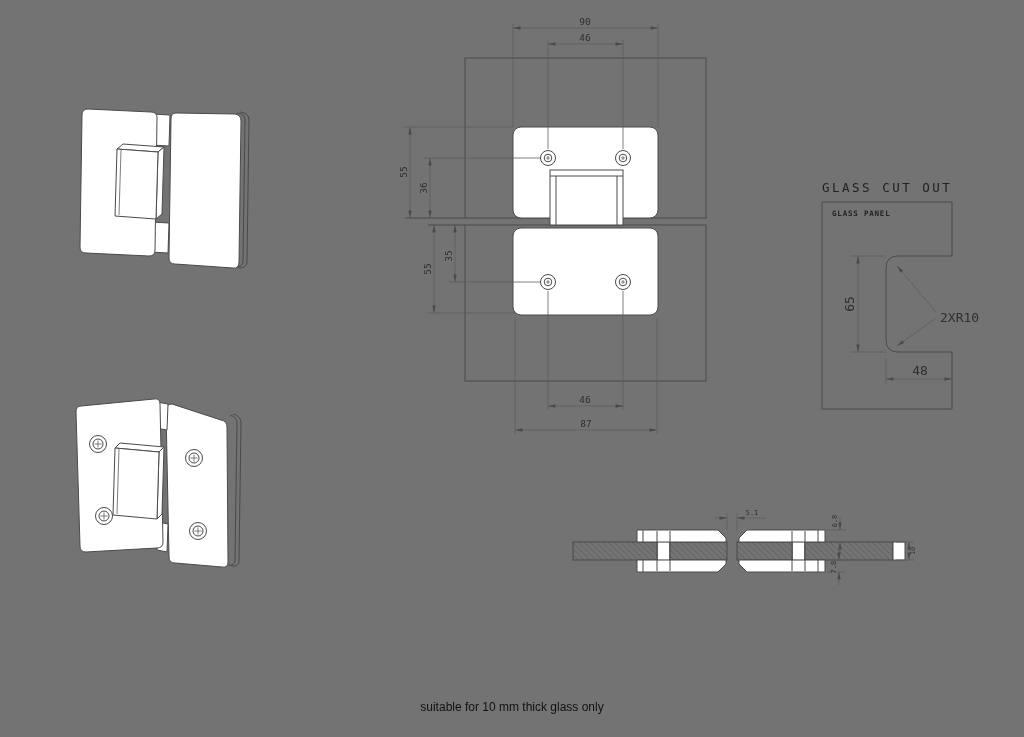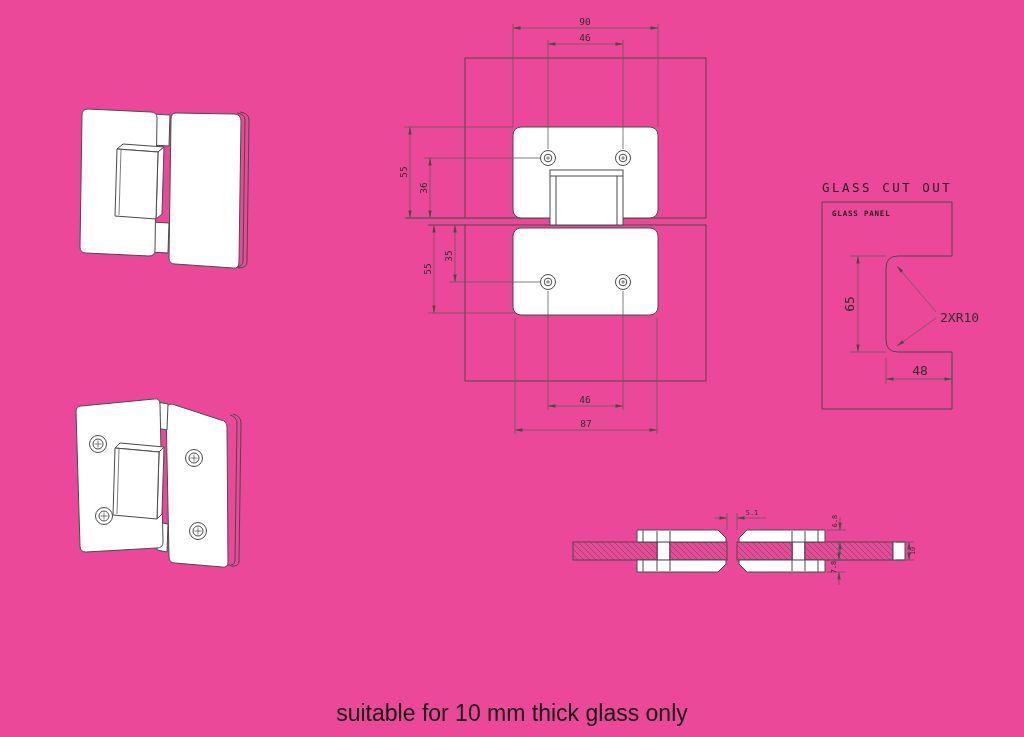--- a/index.html
+++ b/index.html
@@ -1,30 +1,30 @@
 <!DOCTYPE html>
 <html><head>
 <meta charset="utf-8">
 <style>
   html,body{margin:0;padding:0;background:#ffffff;}
-  #page{position:relative;width:1024px;height:737px;background:#ec4899;overflow:hidden;
+  #page{position:relative;width:1024px;height:737px;background:#737373;overflow:hidden;
         font-family:"Liberation Sans",sans-serif;}
   svg{position:absolute;left:0;top:0;}
   .ln{stroke:#4a4a4a;stroke-width:1;fill:none;}
   .lnf{stroke:#4a4a4a;stroke-width:1;fill:#ffffff;}
   .thin{stroke:#5d5d5d;stroke-width:0.8;fill:none;}
   .dim{font-family:"DejaVu Sans Mono",monospace;font-size:9.5px;fill:#2f2f2f;}
   .dimBig{font-family:"DejaVu Sans Mono",monospace;font-size:13px;fill:#2f2f2f;}
   .dimSm{font-family:"DejaVu Sans Mono",monospace;font-size:6.8px;fill:#2f2f2f;}
   .cadTitle{font-family:"DejaVu Sans Mono",monospace;font-size:12.5px;letter-spacing:2.5px;fill:#222;}
   .cadLabel{font-family:"DejaVu Sans Mono",monospace;font-size:7.5px;letter-spacing:0.8px;fill:#222;font-weight:bold;}
   .note1{position:absolute;left:0;top:638px;width:1024px;text-align:center;
          font-family:"Liberation Serif",serif;font-size:24.5px;color:#1b1b1b;}
   .note2{position:absolute;left:0;top:700px;width:1024px;text-align:center;
-         font-family:"Liberation Sans",sans-serif;font-size:23px;color:#111;}
+         font-family:"Liberation Sans",sans-serif;font-size:12px;color:#111;}
 </style>
 </head>
 <body>
 
 <div id="page">
 
 <svg width="1024" height="628" viewBox="0 0 1024 628">
   <defs>
     <marker id="arw" markerWidth="8.5" markerHeight="8" refX="8" refY="4" orient="auto-start-reverse" markerUnits="userSpaceOnUse">
       <path d="M8,4 L0.5,2.3 L0.5,5.7 Z" fill="#4a4a4a"></path>

